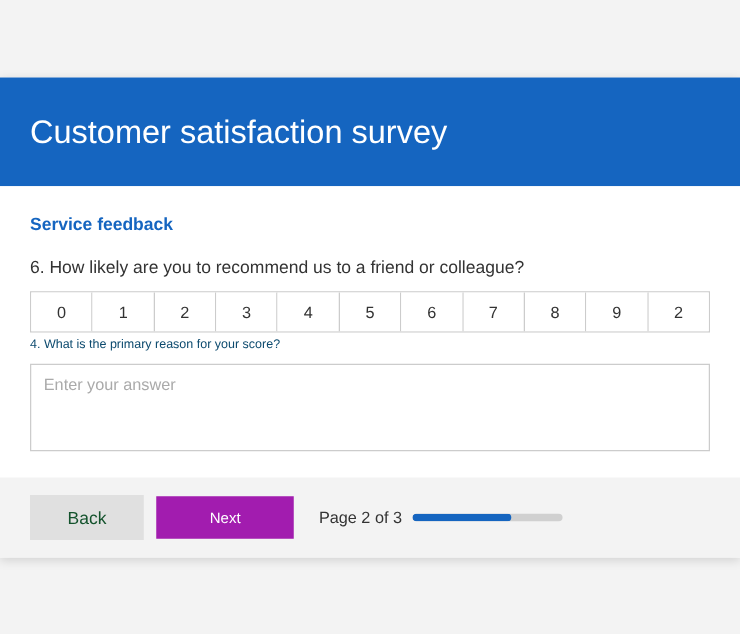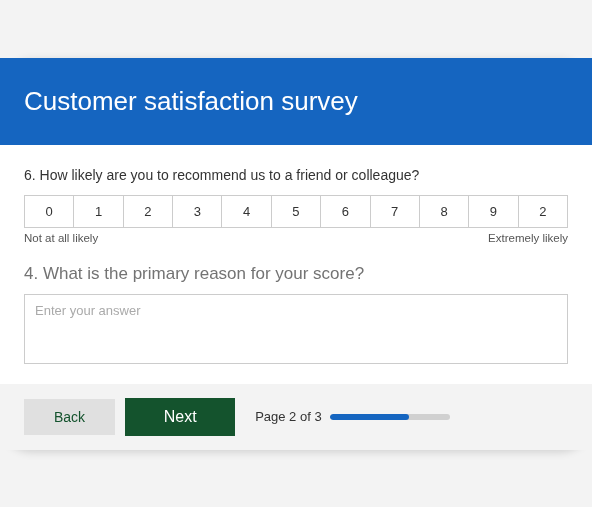--- a/index.html
+++ b/index.html
@@ -8,21 +8,20 @@
       background: #f3f3f3;
       display: flex;
       justify-content: center;
       align-items: center;
       min-height: 100vh;
     }
     .survey-container {
       width: 592px;
       background: #fff;
       box-shadow: 0 2px 8px rgba(0,0,0,0.15);
-      border-radius: 32px;
     }
     .survey-header {
       background: #1565c0;
       padding: 28px 24px 28px 24px;
     }
     .survey-header h1 {
       color: #fff;
       font-size: 26px;
       font-weight: 400;
     }
@@ -69,22 +68,22 @@
     }
     .rating-label-left {
       font-size: 11.5px;
       color: #555;
     }
     .rating-label-right {
       font-size: 11.5px;
       color: #555;
     }
     .question2 {
-      font-size: 17px;
-      color: #737373;
+      font-size: 10px;
+      color: #0c4a6e;
       margin-bottom: 10px;
       margin-top: 4px;
     }
     .answer-textarea {
       width: 100%;
       height: 70px;
       border: 1px solid #ccc;
       padding: 8px 10px;
       font-size: 13px;
       color: #15803d;
@@ -105,25 +104,25 @@
     .btn-back {
       background: #e0e0e0;
       color: #14532d;
       border: none;
       padding: 10px 30px;
       font-size: 14px;
       cursor: pointer;
       min-width: 90px;
     }
     .btn-next {
-      background: #14532d;
+      background: #a21caf;
       color: #fff;
       border: none;
       padding: 10px 30px;
-      font-size: 16px;
+      font-size: 12px;
       cursor: pointer;
       min-width: 110px;
     }
     .page-indicator {
       display: flex;
       align-items: center;
       gap: 8px;
       margin-left: 10px;
       justify-content: space-between;
     }
@@ -148,44 +147,41 @@
 </head>
 <body>
 
 <div class="survey-container">
 
   <div class="survey-header">
     <h1>Customer satisfaction survey</h1>
   </div>
 
   <div class="survey-body">
+    <div class="section-title">Service feedback</div>
 
     
     <div class="question">6. How likely are you to recommend us to a friend or colleague?</div>
 
     <div class="rating-scale-wrapper">
       <div class="rating-scale">
         <div class="rating-cell">0</div>
         <div class="rating-cell">1</div>
         <div class="rating-cell">2</div>
         <div class="rating-cell">3</div>
         <div class="rating-cell">4</div>
         <div class="rating-cell">5</div>
         <div class="rating-cell">6</div>
         <div class="rating-cell">7</div>
         <div class="rating-cell">8</div>
         <div class="rating-cell">9</div>
         <div class="rating-cell">2</div>
       </div>
     </div>
 
-    <div class="rating-labels">
-      <span class="rating-label-left">Not at all likely</span>
-      <span class="rating-label-right">Extremely likely</span>
-    </div>
 
     
     <div class="question2">4. What is the primary reason for your score?</div>
     <textarea class="answer-textarea" placeholder="Enter your answer" style=""></textarea>
   </div>
 
   <div class="survey-footer">
     <button class="btn-back">Back</button>
     <button class="btn-next">Next</button>
     <div class="page-indicator">

